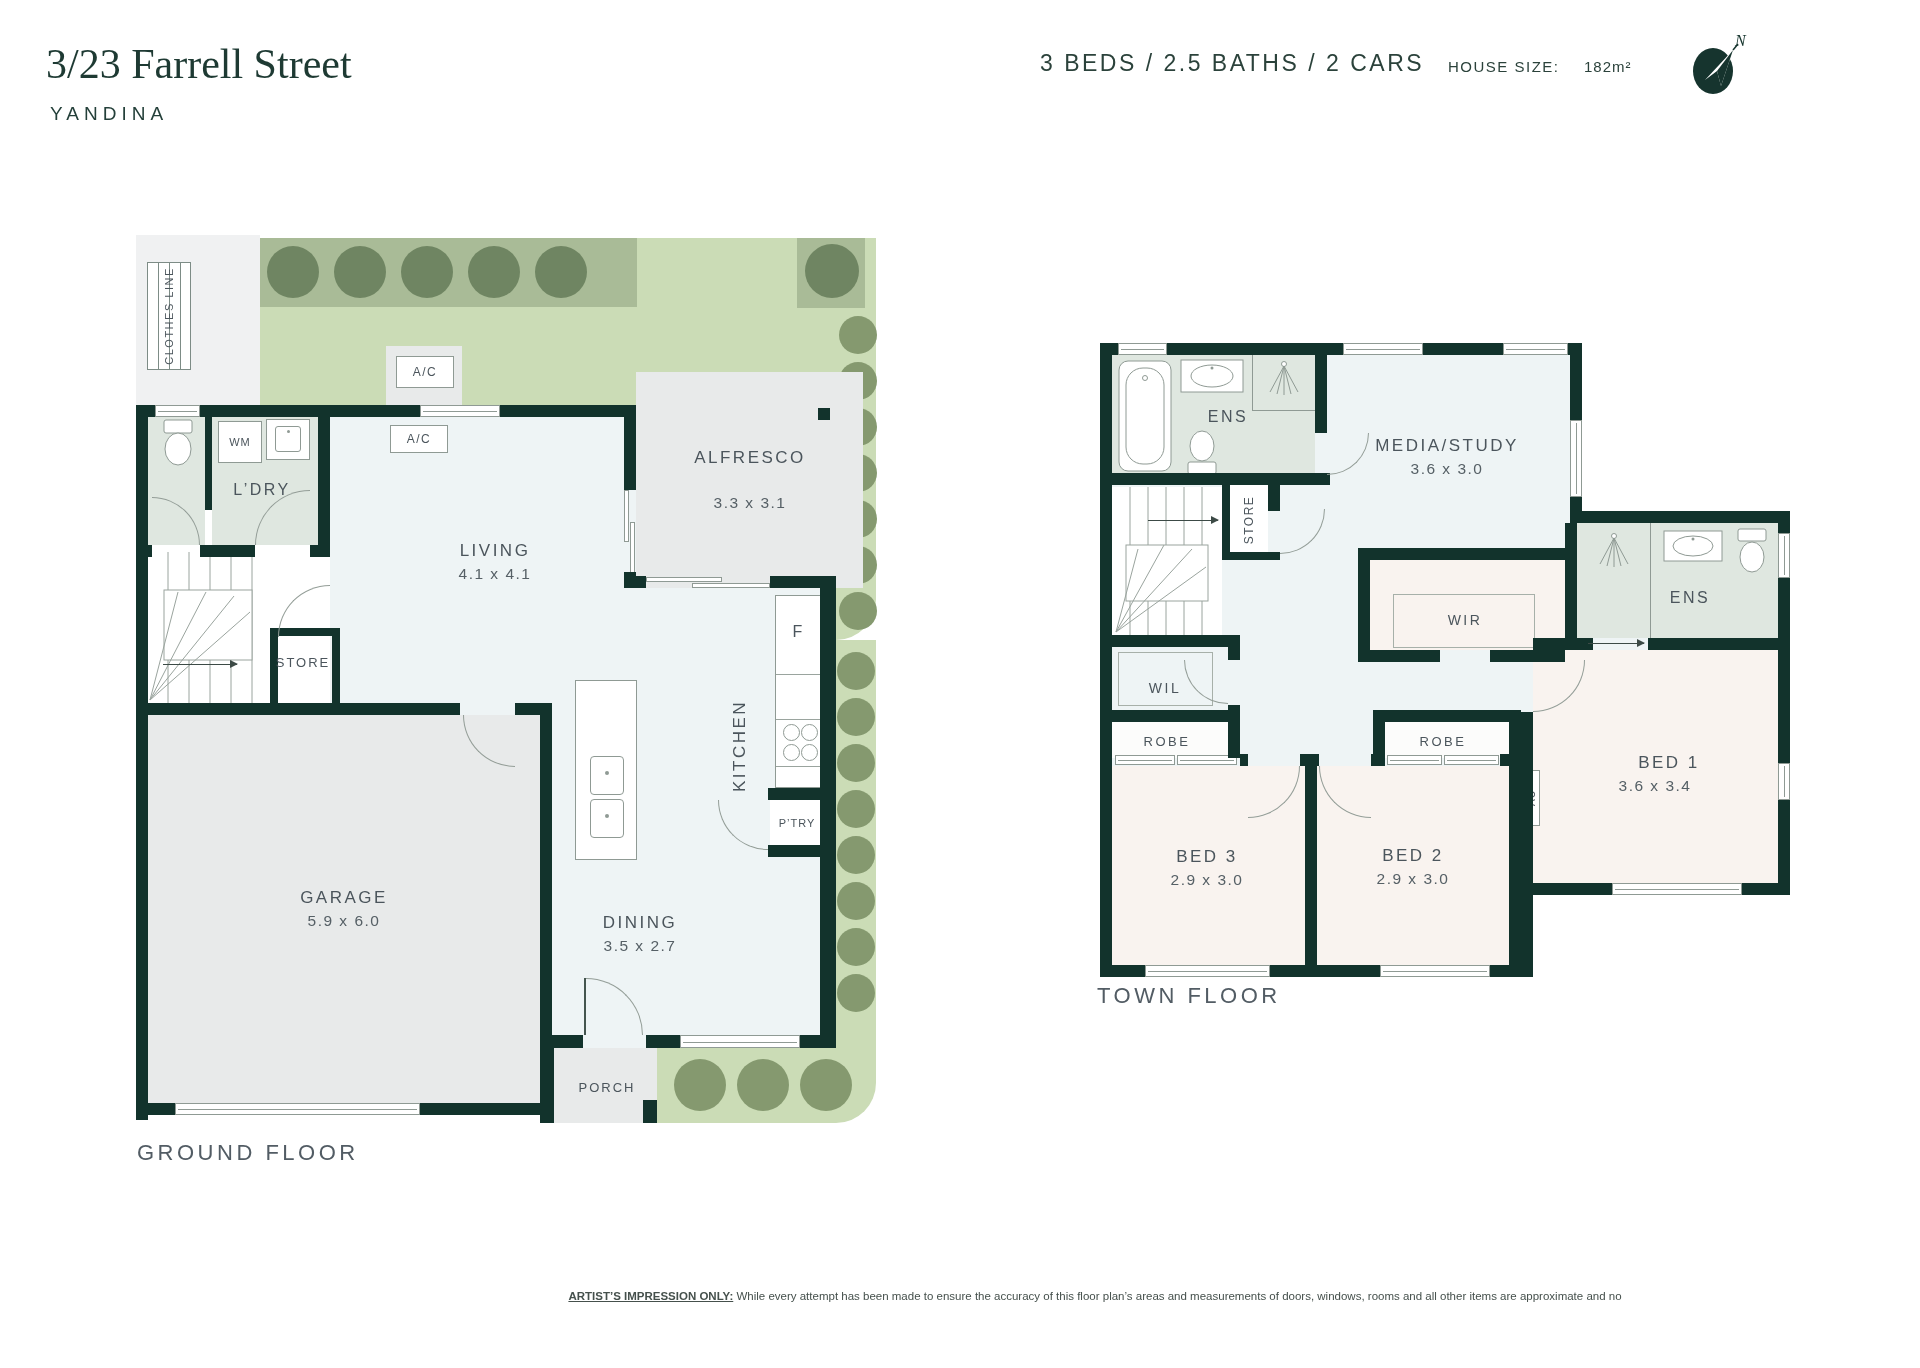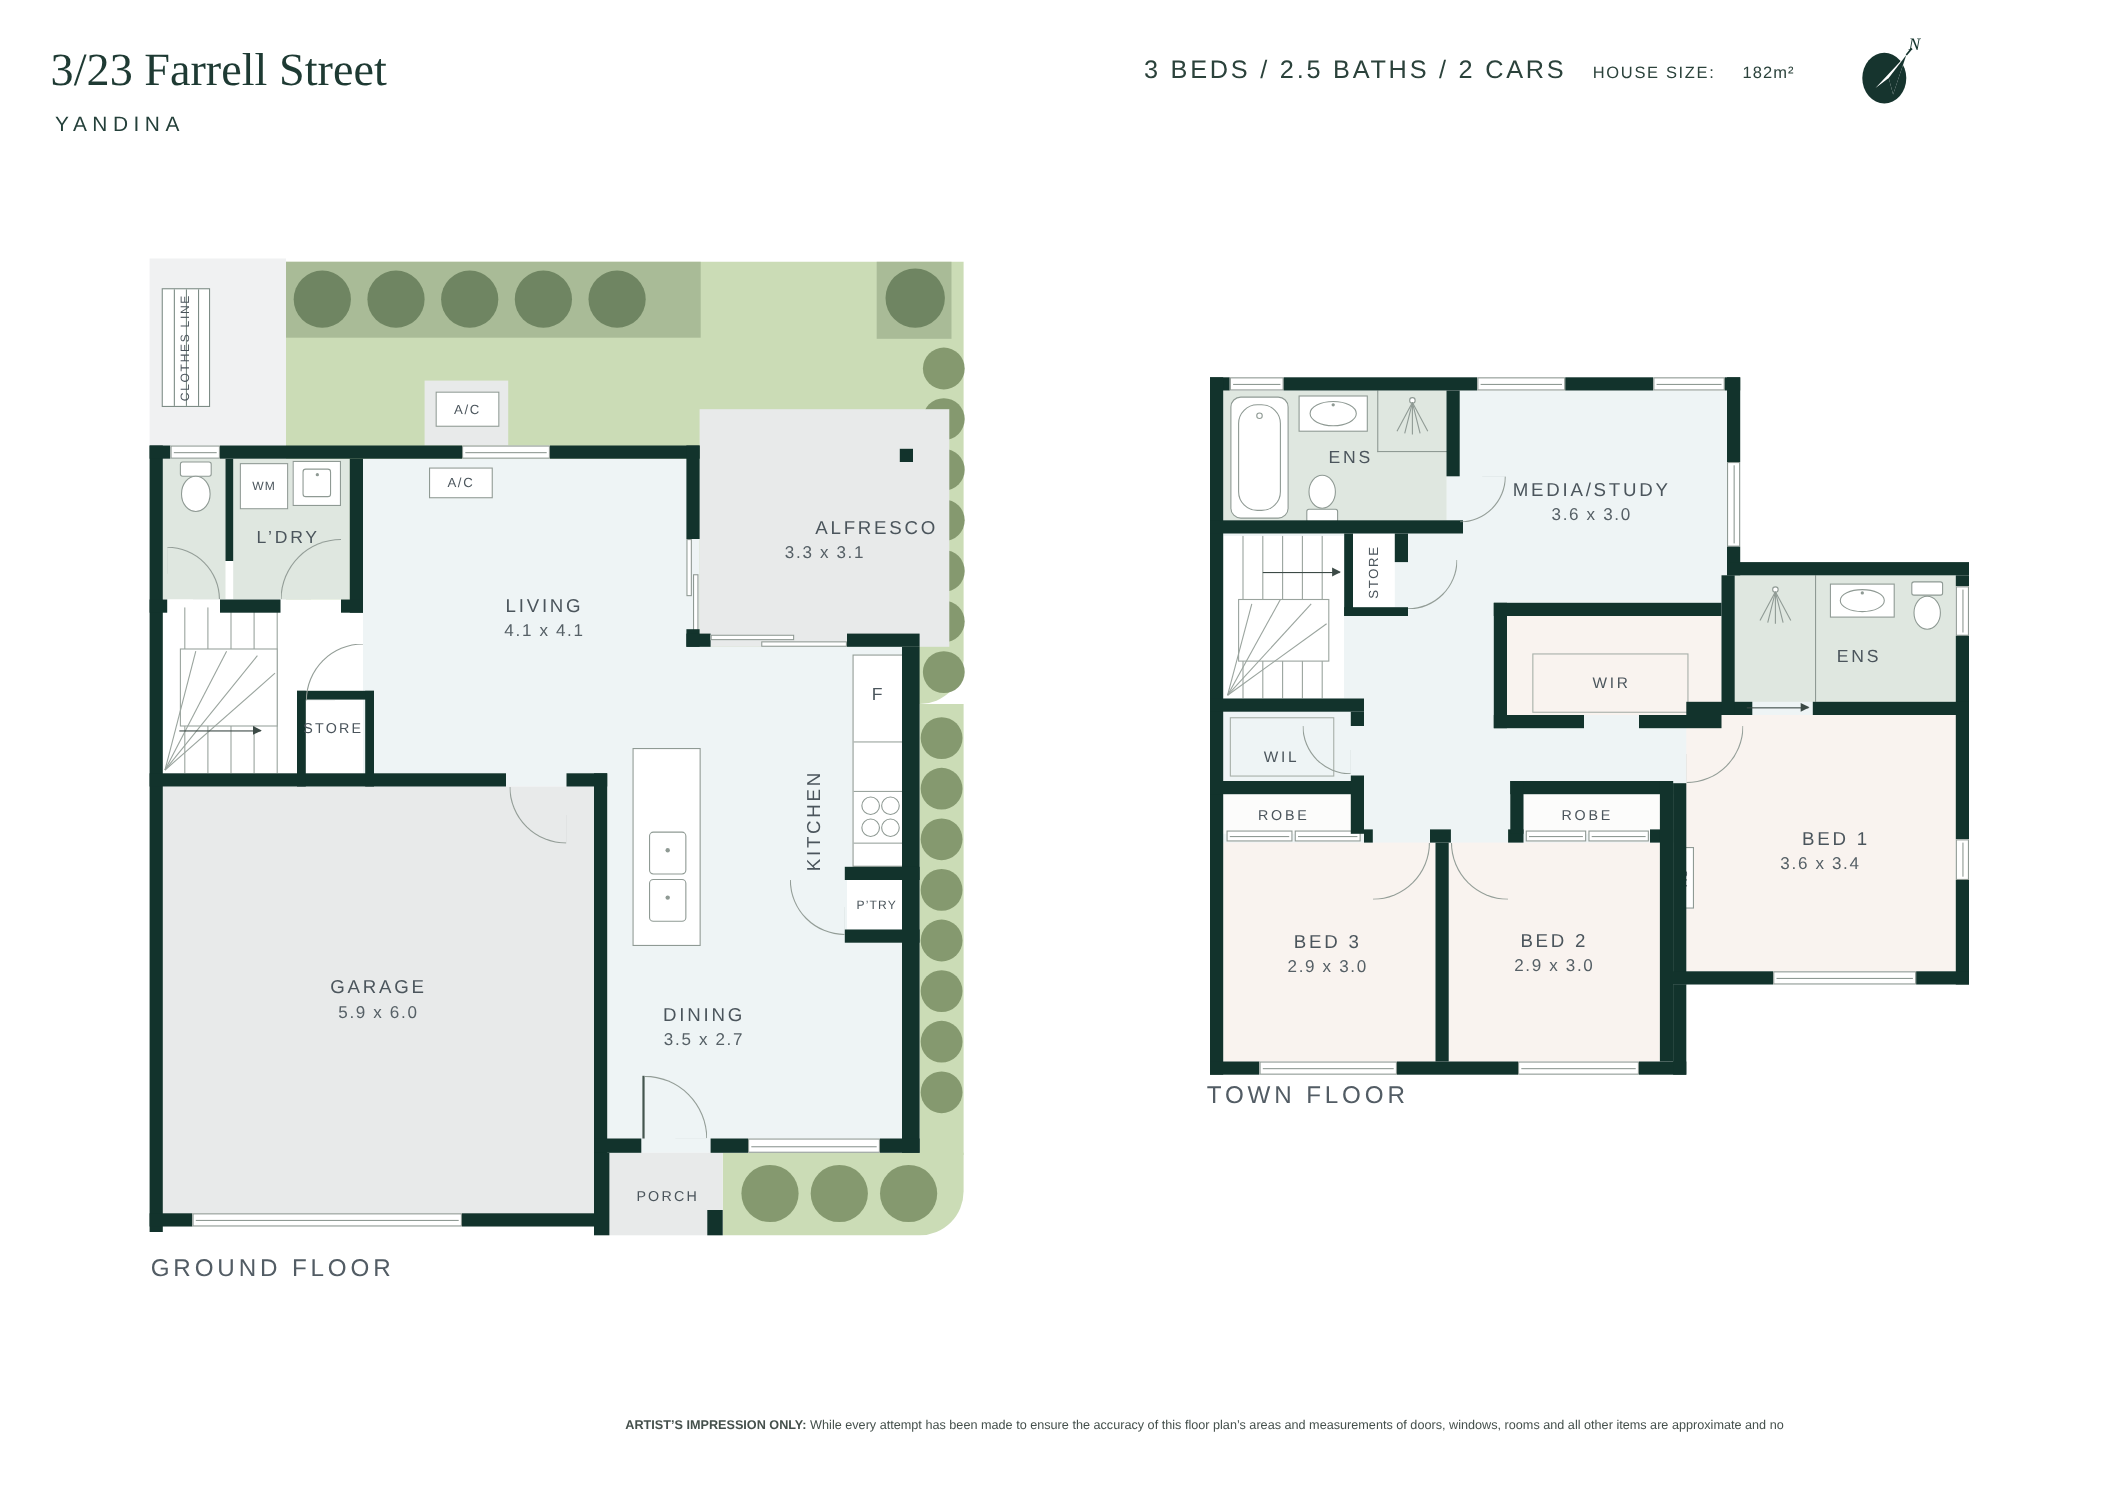--- a/index.html
+++ b/index.html
@@ -197,21 +197,21 @@
     <div class="door d-tr" style="left:152px;top:497px;width:48px;height:48px;"></div>
     <div class="door d-tl" style="left:255px;top:490px;width:55px;height:55px;"></div>
     <div class="door d-tl" style="left:278px;top:585px;width:52px;height:52px;"></div>
     <div class="door d-bl" style="left:463px;top:715px;width:52px;height:52px;"></div>
     <div class="door d-tr" style="left:586px;top:978px;width:57px;height:57px;"></div>
     <div class="a" style="left:584px;top:978px;width:2px;height:57px;background:#44554f;"></div>
     <div class="door d-bl" style="left:718px;top:800px;width:50px;height:50px;"></div>
 
     <div class="lab" style="left:495px;top:551px;">LIVING</div>
     <div class="lab dim" style="left:495px;top:574px;">4.1 x 4.1</div>
-    <div class="lab" style="left:750px;top:480px;margin-left:47px;">ALFRESCO</div>
+    <div class="lab" style="left:750px;top:458px;">ALFRESCO</div>
     <div class="lab dim" style="left:750px;top:503px;">3.3 x 3.1</div>
     <div class="lab" style="left:344px;top:898px;">GARAGE</div>
     <div class="lab dim" style="left:344px;top:921px;">5.9 x 6.0</div>
     <div class="lab" style="left:640px;top:923px;">DINING</div>
     <div class="lab dim" style="left:640px;top:946px;">3.5 x 2.7</div>
     <div class="vlab" style="left:680px;top:737px;width:120px;height:18px;font-size:17px;">KITCHEN</div>
     <div class="lab" style="left:262px;top:490px;font-size:16px;">L’DRY</div>
     <div class="lab small" style="left:303px;top:662px;">STORE</div>
     <div class="lab small" style="left:607px;top:1087px;">PORCH</div>
     <div class="caption" style="left:137px;top:1140px;">GROUND FLOOR</div>
@@ -388,16 +388,16 @@
     <div class="lab" style="left:1207px;top:857px;">BED 3</div>
     <div class="lab dim" style="left:1207px;top:880px;">2.9 x 3.0</div>
     <div class="lab" style="left:1413px;top:856px;">BED 2</div>
     <div class="lab dim" style="left:1413px;top:879px;">2.9 x 3.0</div>
     <div class="lab" style="left:1655px;top:763px;margin-left:14px;">BED 1</div>
     <div class="lab dim" style="left:1655px;top:786px;">3.6 x 3.4</div>
     <div class="caption" style="left:1097px;top:983px;">TOWN FLOOR</div>
   </div>
 
   <div class="a" style="left:470px;top:1285px;width:1250px;text-align:center;font-size:11.5px;line-height:22px;color:#45504c;">
-    <span style="font-weight:bold;">ARTIST’S IMPRESSION ONLY:</span><span> While every attempt has been made to ensure the accuracy of this floor plan’s areas and measurements of doors, windows, rooms and all other items are approximate and no</span>
+    <span style="font-weight:bold;text-decoration:underline;">ARTIST’S IMPRESSION ONLY:</span><span> While every attempt has been made to ensure the accuracy of this floor plan’s areas and measurements of doors, windows, rooms and all other items are approximate and no</span>
   </div>
 
 </div>
 
 </body></html>

